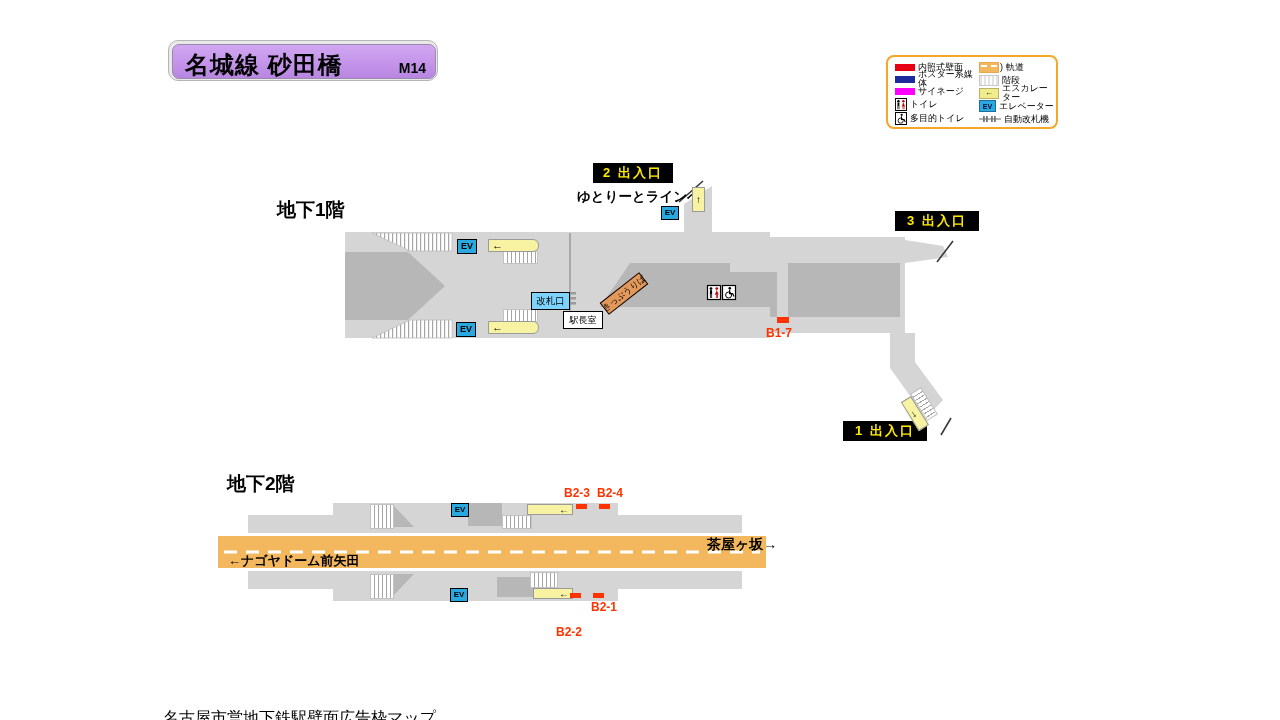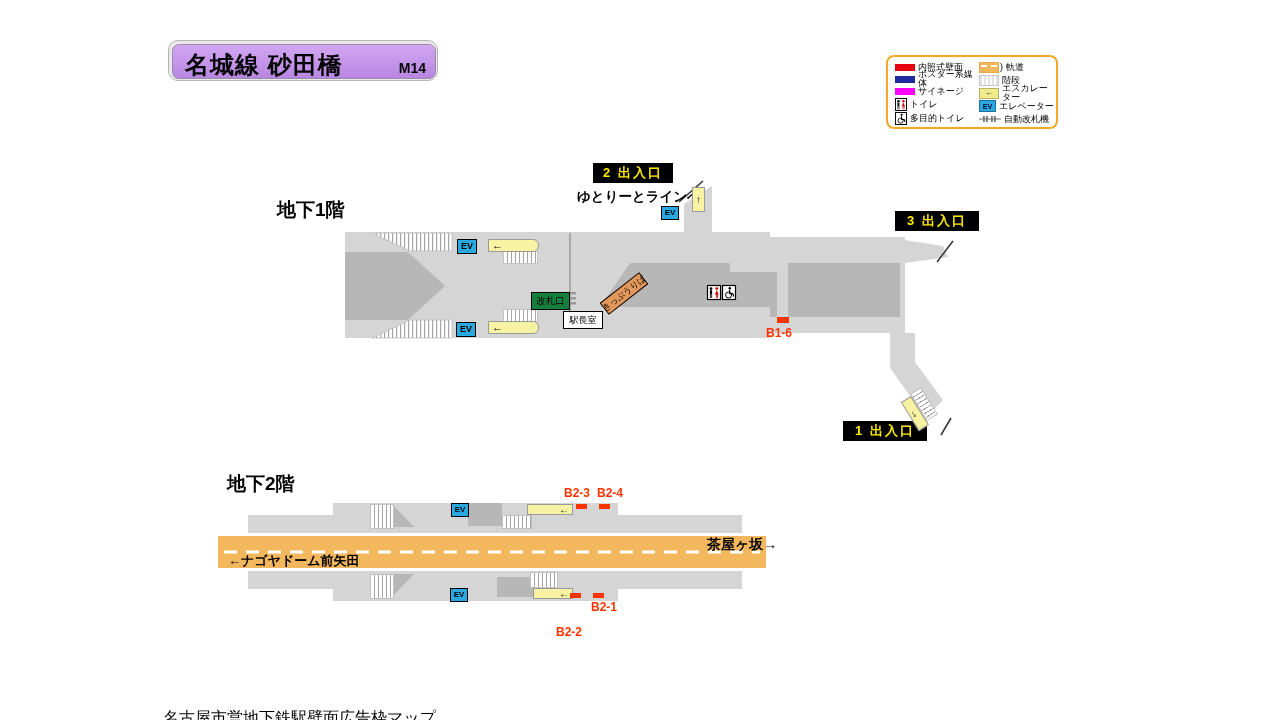--- a/index.html
+++ b/index.html
@@ -205,26 +205,26 @@
     </div>
   <div class="hatch" style="left:921px;top:387px;width:30px;height:11px;transform:rotate(58deg);transform-origin:0 0"></div>
   <div class="esc" style="left:911px;top:396px;width:32px;height:10px;justify-content:center;font-size:10px;transform:rotate(58deg);transform-origin:0 0">
       <span>→</span>
     </div>
 
   <div class="ev" style="left:457px;top:239px;width:18px;height:13px">EV</div>
   <div class="ev" style="left:456px;top:322px;width:18px;height:13px">EV</div>
   <div class="ev" style="left:661px;top:206px;width:16px;height:12px;font-size:8px">EV</div>
 
-  <div class="smallbox" style="left:531px;top:292px;width:37px;height:16px;background:#15803d;font-size:9.5px">改札口</div>
+  <div class="smallbox" style="left:531px;top:292px;width:37px;height:16px;background:#7dd3fc;font-size:9.5px">改札口</div>
   <div class="smallbox" style="left:563px;top:311px;width:38px;height:16px;font-size:9px">駅長室</div>
   <div class="smallbox" style="left:599px;top:286px;width:48px;height:13px;background:#e2985a;font-size:8.5px;transform:rotate(-38deg)">きっぷうりば</div>
 
   <div class="marker" style="left:777px;top:317px;width:12px;height:6px"></div>
-  <div class="adlbl" style="left:766px;top:326px">B1-6</div>
+  <div class="adlbl" style="left:766px;top:326px">B1-7</div>
 
   <div class="lbl bold" style="left:227px;top:471px;font-size:19px">地下2階</div>
 
   <div class="hatch" style="left:370px;top:504px;width:22px;height:23px"></div>
   <div class="hatch" style="left:370px;top:574px;width:22px;height:23px"></div>
   <div class="darkblock" style="left:468px;top:503px;width:34px;height:23px"></div>
   <div class="darkblock" style="left:497px;top:577px;width:46px;height:20px"></div>
   <div class="hatch" style="left:502px;top:515px;width:28px;height:12px"></div>
   <div class="hatch" style="left:530px;top:572px;width:26px;height:14px"></div>
 

